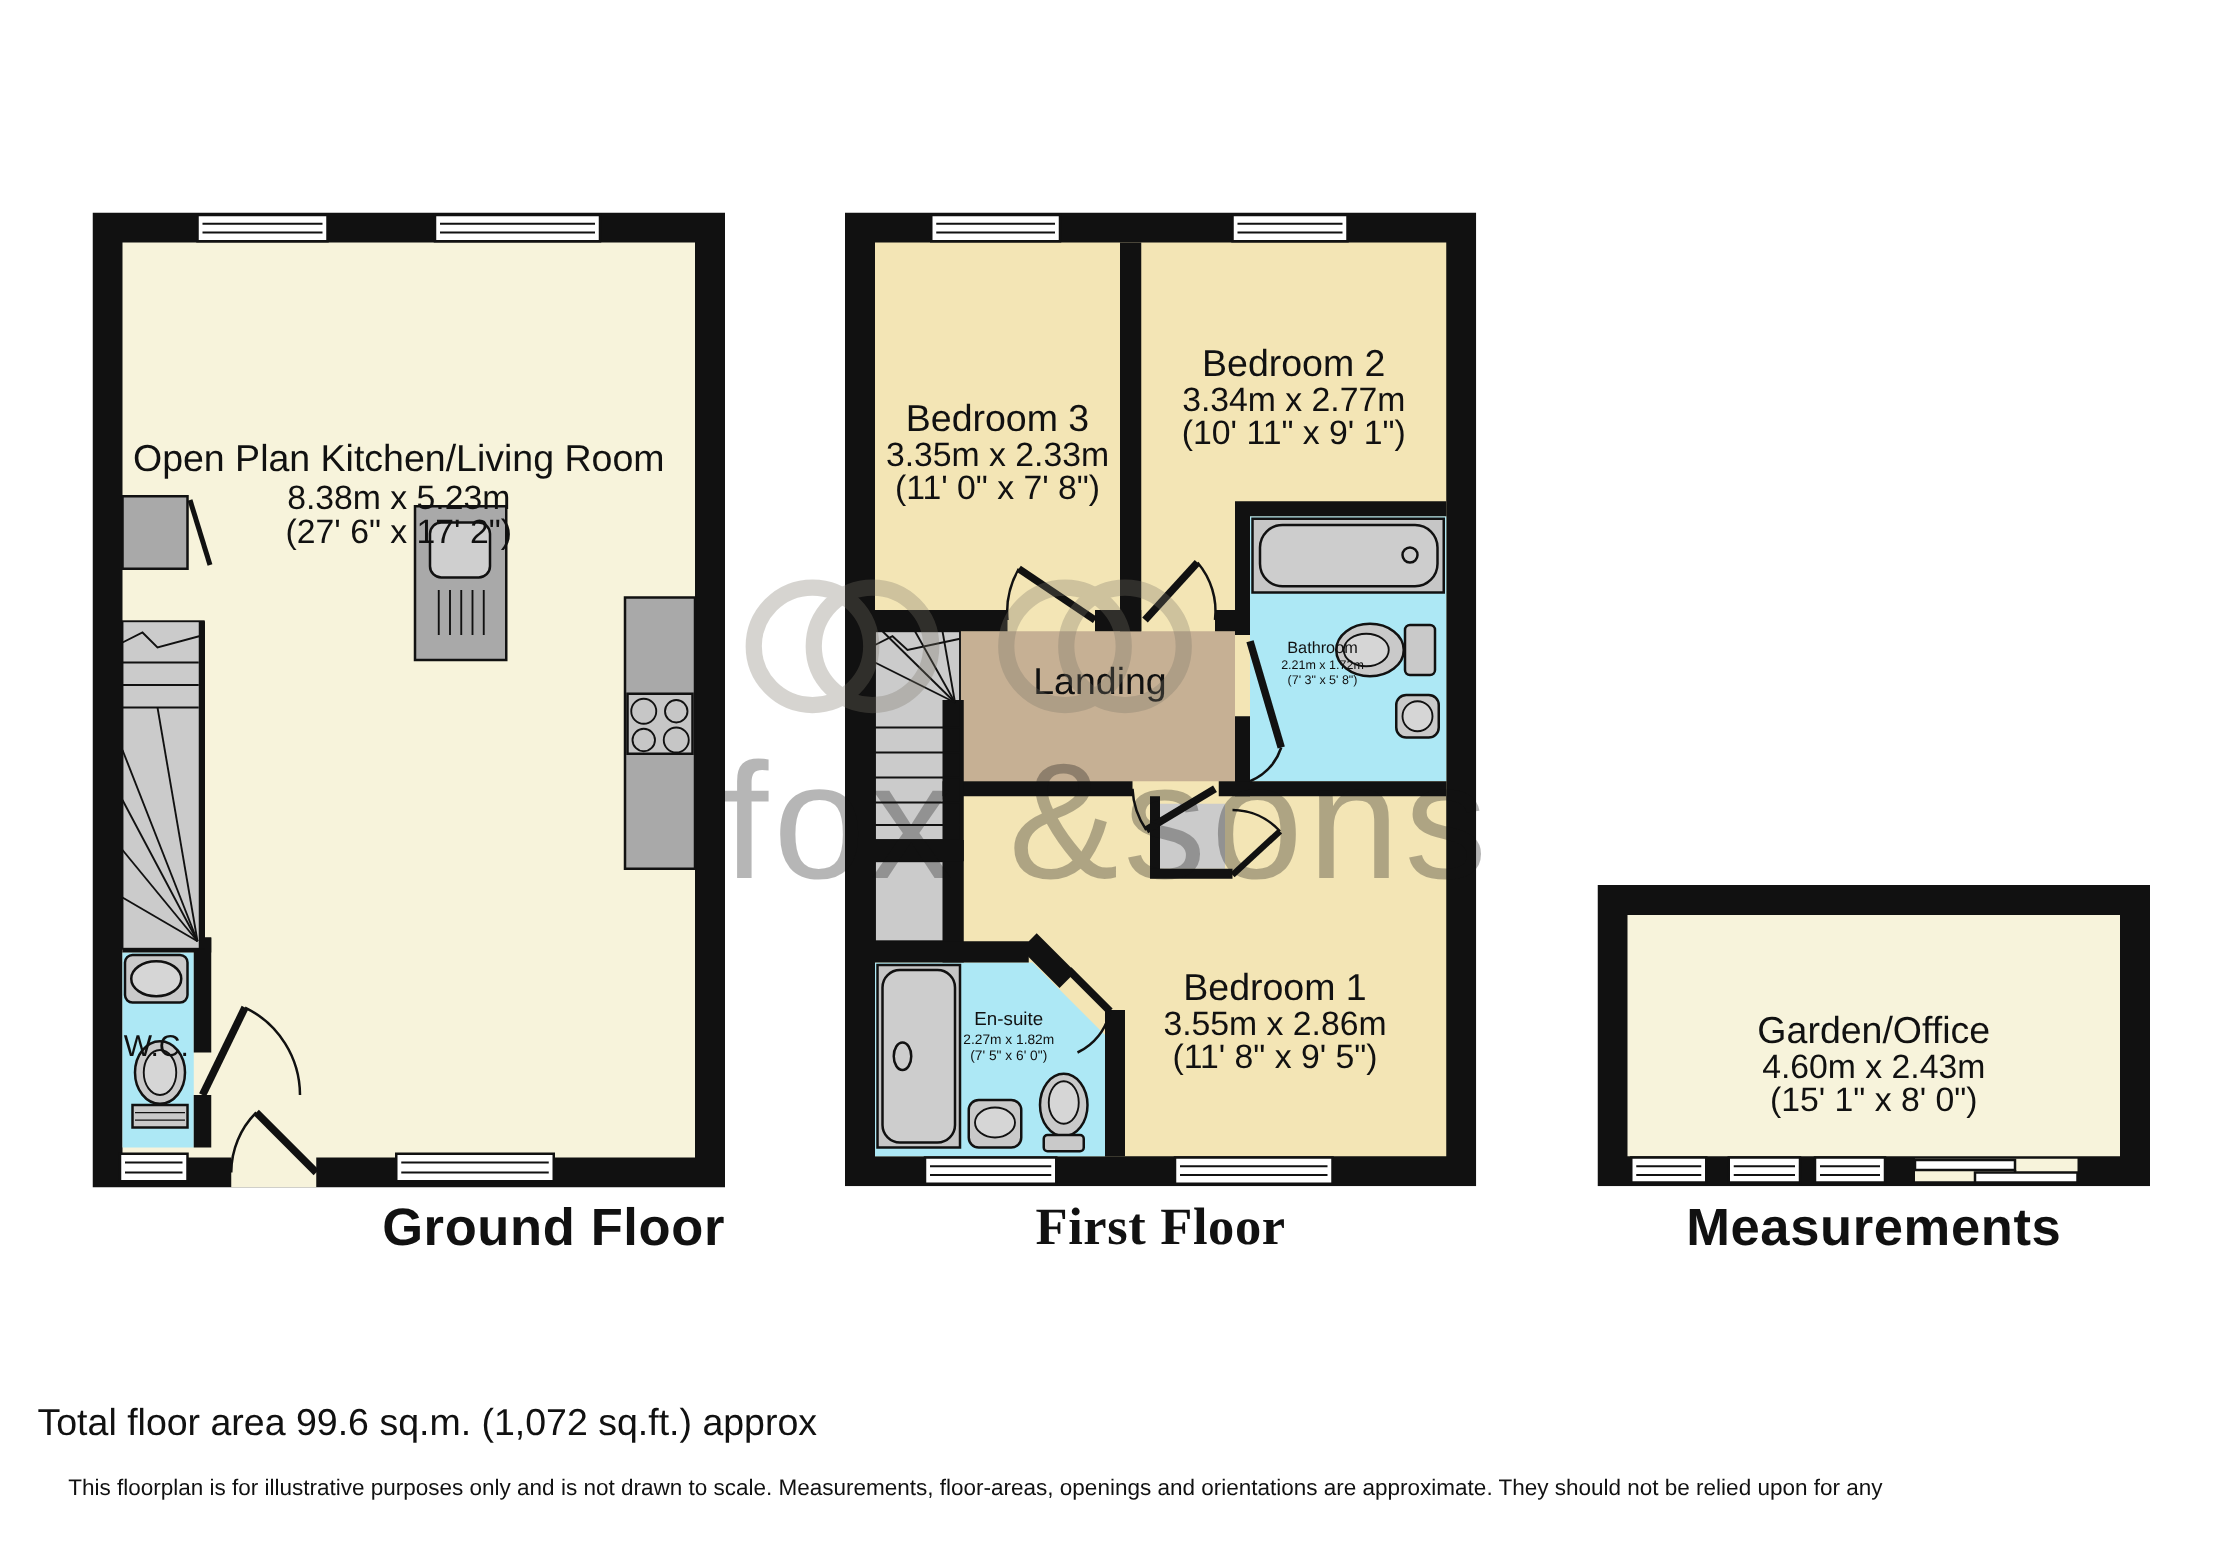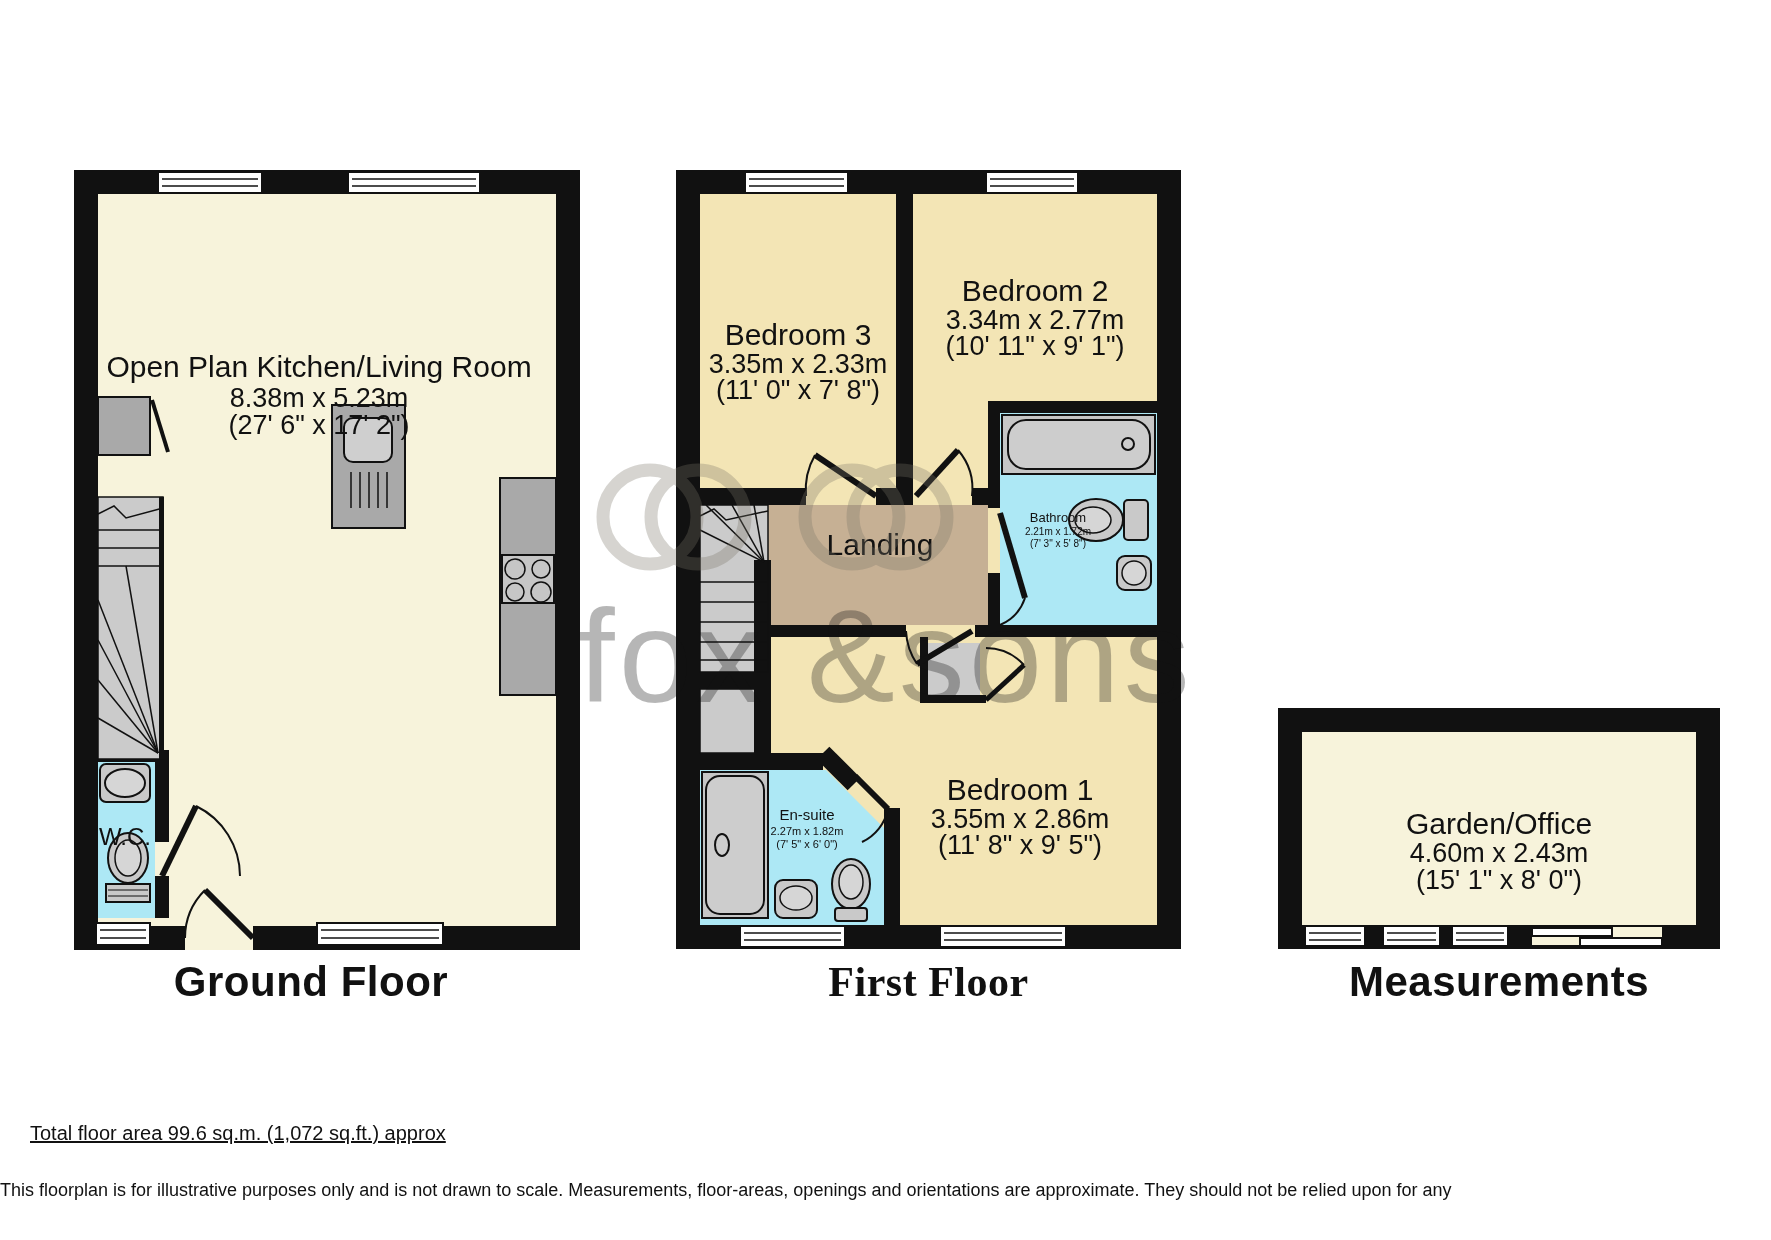--- a/index.html
+++ b/index.html
@@ -3,22 +3,22 @@
 <meta charset="utf-8">
 <style>
   html,body{margin:0;padding:0;background:#ffffff;}
   #page{position:relative;width:1771px;height:1240px;background:#fff;overflow:hidden;
         font-family:"Liberation Sans",sans-serif;}
   .plan{position:absolute;}
   .floor-title{position:absolute;text-align:center;font-weight:bold;font-size:42px;color:#111;
                letter-spacing:0.5px;}
   .watermark{position:absolute;left:560px;top:440px;width:680px;height:300px;opacity:0.30;
              pointer-events:none;z-index:5;}
-  .footer-total{position:absolute;left:30px;top:1122px;font-size:20px;color:#111;text-decoration:underline;}
-  .footer-disclaimer{position:absolute;left:0;top:1176px;width:1506px;text-align:left;
+  .footer-total{position:absolute;left:30px;top:1122px;font-size:30px;color:#111;}
+  .footer-disclaimer{position:absolute;left:0;top:1176px;width:1506px;text-align:right;
                      font-size:18px;line-height:29px;color:#111;}
   svg text{font-family:"Liberation Sans",sans-serif;fill:#111;}
   .room-name{font-size:30px;}
   .room-dim{font-size:27px;}
   .small-name{font-size:15px;}
   .small-dim{font-size:11px;}
   .tiny-name{font-size:13px;}
   .tiny-dim{font-size:10px;}
   .wc-name{font-size:24px;}
   .landing-name{font-size:30px;}
@@ -305,21 +305,21 @@
   <svg class="watermark" width="680" height="300" viewBox="0 0 680 300">
     <g fill="none" stroke="#7A7568" stroke-width="13">
       <circle cx="90" cy="77" r="47"></circle>
       <circle cx="138" cy="77" r="47"></circle>
       <circle cx="292" cy="77" r="47"></circle>
       <circle cx="340" cy="77" r="47"></circle>
     </g>
     <text x="18" y="262" font-size="132" letter-spacing="4" fill="#7A7568" font-family="DejaVu Serif, serif">fox &amp;sons</text>
   </svg>
 
-  <div class="floor-title" style="left:58px;top:958px;width:506px;">Ground Floor</div>
+  <div class="floor-title" style="left:74px;top:958px;width:506px;text-align:right;">Ground Floor</div>
   <div class="floor-title" style="left:676px;top:958px;width:505px;font-family:Liberation Serif, serif;">First Floor</div>
   <div class="floor-title" style="left:1278px;top:958px;width:442px;">Measurements</div>
 
   <div class="footer-total">Total floor area 99.6 sq.m. (1,072 sq.ft.) approx</div>
   <div class="footer-disclaimer">
     <div>This floorplan is for illustrative purposes only and is not drawn to scale. Measurements, floor-areas, openings and orientations are approximate. They should not be relied upon for any</div>
   </div>
 
 </div>
 

